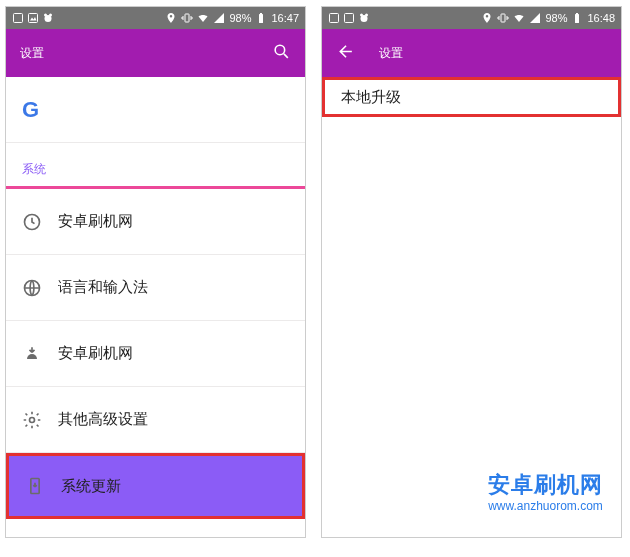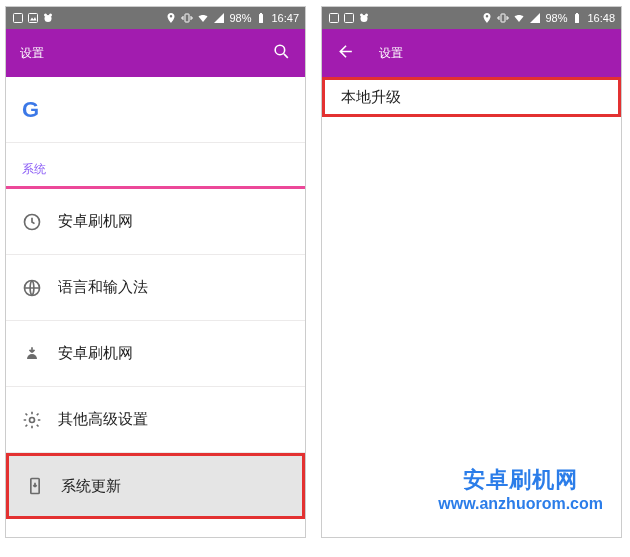--- a/index.html
+++ b/index.html
@@ -23,25 +23,25 @@
   .row{display:flex;align-items:center;padding:0 16px;border-bottom:1px solid #eceaea;min-height:66px}
   .row.short{min-height:42px}
   .row .icon{width:36px;display:flex;align-items:center}
   .row .icon svg{width:20px;height:20px;fill:#6b6b6b}
   .row .lbl{font-size:15px;color:#222;flex:1}
   .section{padding:18px 16px 8px;font-size:12px;color:#8b5cf6;border-bottom:3px solid #ec4899}
   .g-icon{font-family:"Segoe UI",Arial;font-weight:bold;font-size:22px;color:#3b78e7;width:36px;text-align:left}
   .toggle{position:relative;width:34px;height:14px}
   .toggle .track{width:34px;height:14px;background:#9cb6d1;border-radius:10px}
   .toggle .thumb{position:absolute;right:-2px;top:-3px;width:20px;height:20px;border-radius:50%;background:#3b6a99;box-shadow:0 1px 2px rgba(0,0,0,.3)}
-  .row.hilite{background:#e5e5e5}
+  .row.hilite{background:#8b5cf6}
   .redbox{border:3px solid #e33131}
   .watermark{position:absolute;right:18px;bottom:24px;text-align:center;color:#2b7de9;font-weight:bold;line-height:1.2}
   .watermark .big{font-size:22px;letter-spacing:1px}
-  .watermark .url{font-size:16px;color:#2b7de9;font-weight:bold}
+  .watermark .url{font-size:12px;color:#2b7de9;font-weight:normal}
 </style>
 </head>
 <body>
 
 <div class="shot left">
 
   <div class="statusbar">
     <div class="sb-left">
       <span class="sb-ic">
           <svg viewBox="0 0 24 24">

